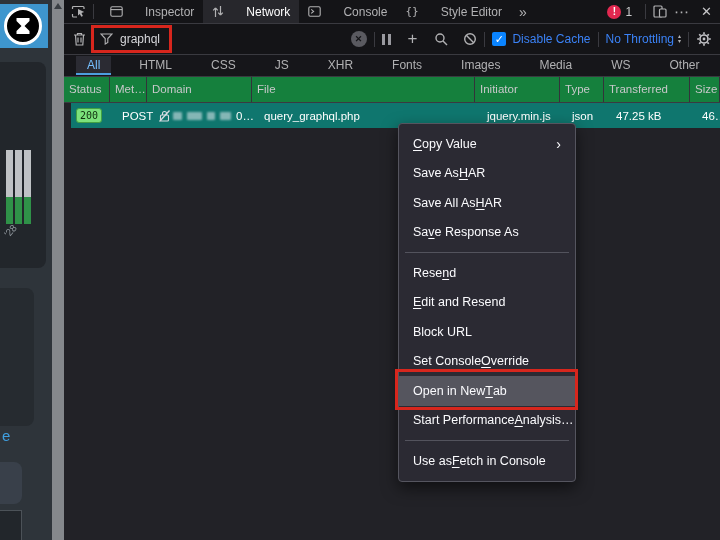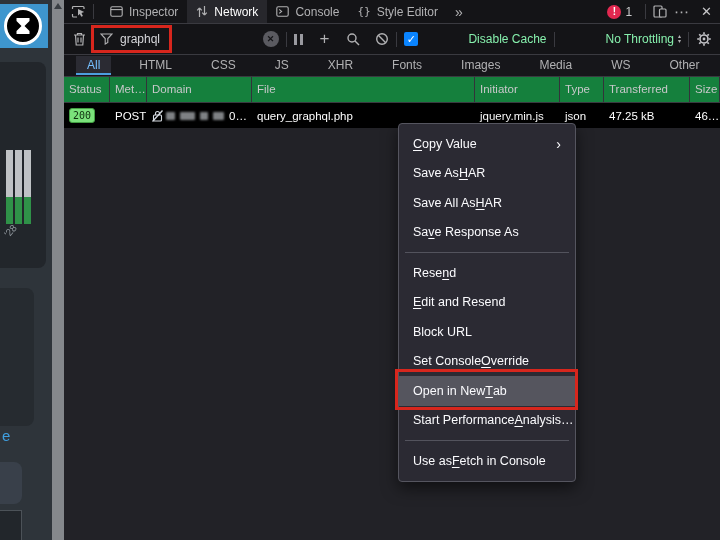--- a/index.html
+++ b/index.html
@@ -29,49 +29,49 @@
   
   .devtools { position:absolute; left:64px; top:0; width:656px; height:540px; background:#222227; color:#b1b1b3; }
   .trow { display:flex; align-items:center; background:#141417; border-bottom:1px solid #3a3a40; font-size:12px; }
   .row1 { height:24px; }
   .row2 { height:31px; }
   .row3 { height:22px; background:#16161a; padding-left:12px; gap:17px; }
   .vsep { width:1px; height:15px; background:#3a3a40; margin:0 7px; flex:none; }
   .spacer { flex:1; }
   .icon-btn { display:flex; align-items:center; justify-content:center; color:#b1b1b3; flex:none; }
 
-  .tab { display:flex; align-items:center; gap:6px; padding:0 9px; height:100%; color:#b1b1b3; white-space:nowrap; }
+  .tab { display:flex; align-items:center; gap:22px; padding:0 9px; height:100%; color:#b1b1b3; white-space:nowrap; }
   .tab.selected { color:#fff; background:#27272c; }
   .brace { font-family:"DejaVu Sans Mono", monospace; font-size:11px; }
   .more-tabs { font-size:14px; padding:0 8px; }
   .err-badge { width:14px; height:14px; border-radius:50%; background:#e22850; color:#fff; font-size:10px;
                font-weight:bold; display:flex; align-items:center; justify-content:center; margin-left:4px; }
   .err-count { margin:0 6px 0 4px; color:#c8c8ca; }
   .meatball { font-size:15px; letter-spacing:1px; padding:0 7px; }
   .close-x { font-size:13px; padding:0 8px 0 4px; color:#c8c8ca; }
 
   .filter-field { display:flex; align-items:center; gap:7px; margin-left:14px; color:#d7d7db; }
   .clear-btn { width:16px; height:16px; border-radius:50%; background:#5a5a60; color:#141417;
                font-size:9px; font-weight:bold; display:flex; align-items:center; justify-content:center; }
   .pause-icon { display:flex; gap:3px; }
   .pause-icon i { display:block; width:3px; height:11px; background:#9a9aa0; }
   .plus { font-size:17px; color:#b1b1b3; padding:0 2px; }
   .checkbox { width:14px; height:14px; border-radius:2px; background:#0a84ff; color:#fff; font-size:11px;
               display:flex; align-items:center; justify-content:center; margin-right:6px; flex:none; }
-  .cb-label, .throttle-label { color:#86efac; white-space:nowrap;margin-left:44px; }
+  .cb-label, .throttle-label { color:#3b82f6; white-space:nowrap; }
   .throttle { display:flex; align-items:center; gap:4px; }
   .throttle-arrows { display:flex; flex-direction:column; font-size:6px; line-height:5px; color:#b1b1b3; }
 
   .ftab { color:#b1b1b3; padding:2px 11px 1px; border-bottom:2px solid transparent; }
   .ftab.selected { color:#75bfff; border-bottom:2px solid #4d9fdf; background:#2b2b33; }
 
   .grid { display:grid; grid-template-columns:46px 37px 105px 223px 85px 44px 86px 1fr; }
   .thead { height:26px; background:#15803d; border-bottom:1px solid #3a3a40; color:#c8c8ca; font-size:11.5px; }
   .hcell { line-height:25px; padding:0 5px; border-right:1px solid #33333a; white-space:nowrap; overflow:hidden; }
-  .req-row { height:25px; background:#000000; color:#fff; font-size:11.5px; align-items:center; }
+  .req-row { height:25px; background:#0f766e; color:#fff; font-size:11.5px; align-items:center;margin-left:7px; }
   .cell { padding:0 5px; white-space:nowrap; overflow:hidden; display:flex; align-items:center; gap:3px; }
   .status-pill { background:#7be27b; color:#10300f; border:1px solid #43a043; border-radius:3px;
                  font-family:"DejaVu Sans Mono", monospace; font-size:10px; line-height:13px; padding:0 3px; }
   .blur-blk { display:inline-block; height:8px; background:rgba(230,235,240,.55); border-radius:1px;
               filter:blur(1px); margin-right:2px; }
   .empty-area { height:387px; background:#222227; }
 
   
   .menu { position:absolute; left:398px; top:123px; width:178px; background:#2b2a33;
           border:1px solid #55555f; border-radius:4px; box-shadow:0 6px 16px rgba(0,0,0,.55);

